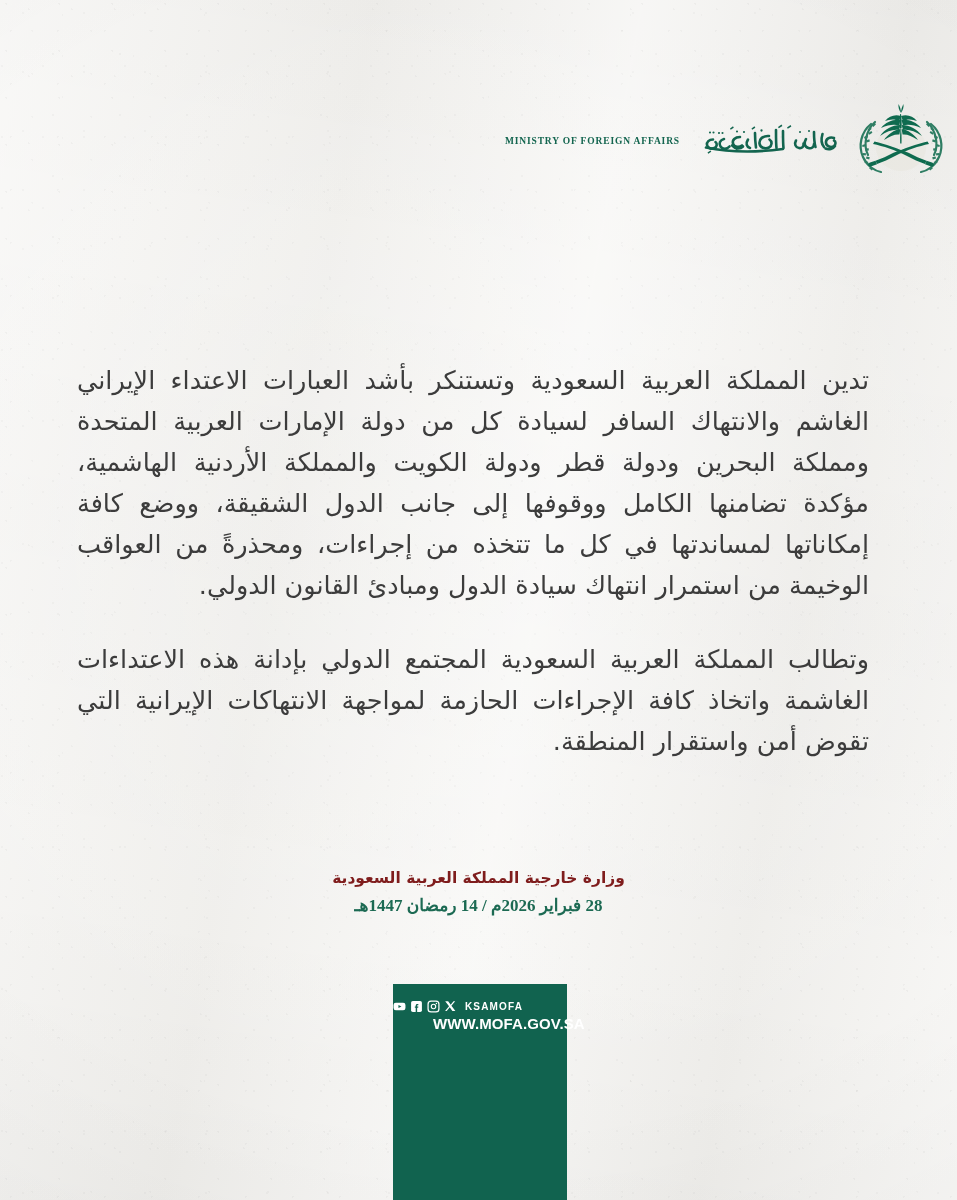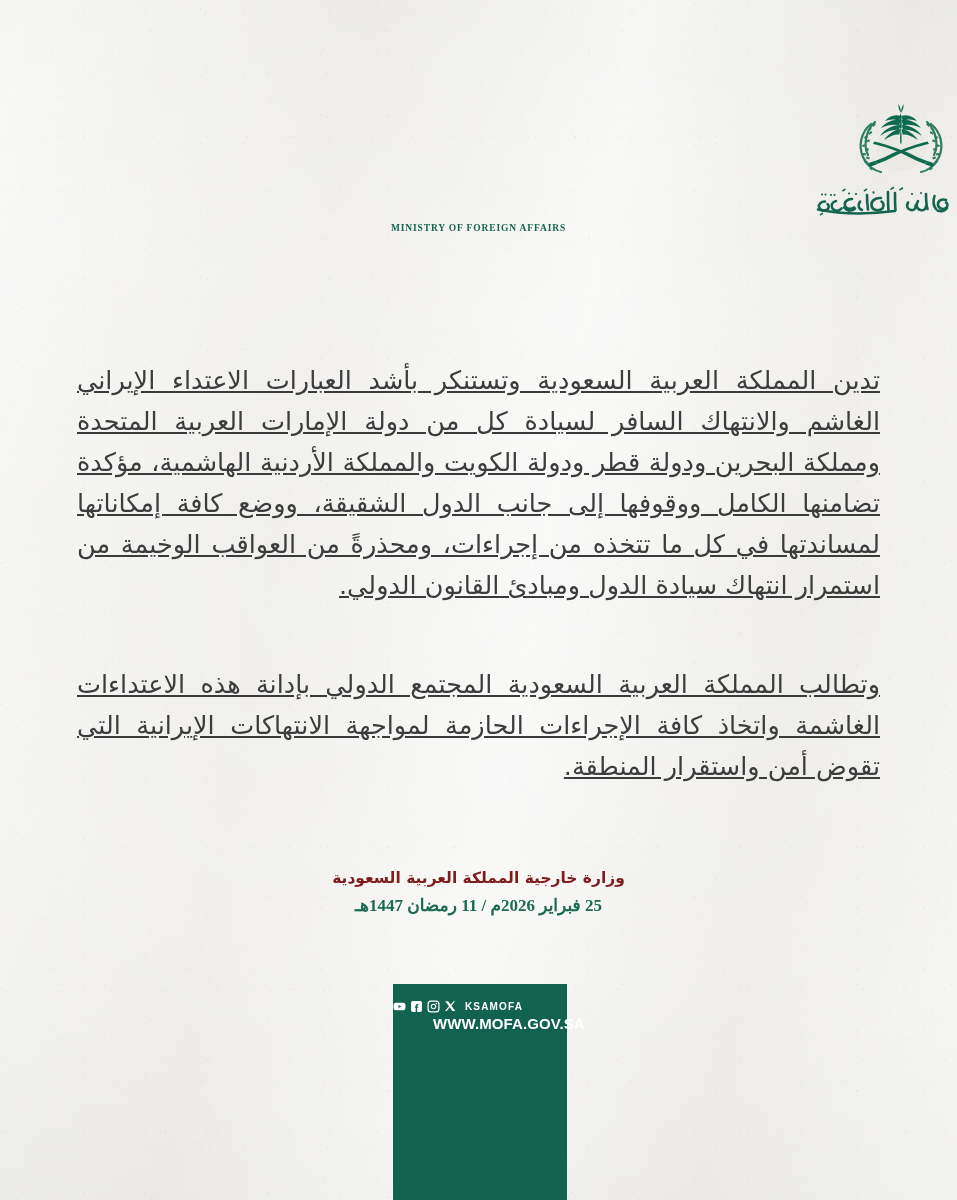--- a/index.html
+++ b/index.html
@@ -56,21 +56,22 @@
     height: 1200px;
   }
 
   
   #masthead {
     position: absolute;
     top: 96px;
     left: 0;
     right: 0;
     display: flex;
-    flex-direction: column;
+    flex-direction: row;
+    align-items: center;
   }
   #emblem {
     width: 112px;
     height: 86px;
     display: block;
   }
   #wordmark-ar {
     width: 165px;
     height: 34px;
     display: block;
@@ -83,41 +84,40 @@
     font-weight: 700;
     color: #13654f;
     margin-top: 3px;
     text-align: center;
   }
 
   
   #statement {
     position: absolute;
     top: 360px;
-    right: 77px;
+    right: 88px;
     left: 77px;
     direction: rtl;
     text-align: justify;
     text-align-last: center;
     color: #3b3b3b;
-    text-decoration: underline;
   }
   .para {
     font-family: "DejaVu Sans", "Liberation Sans", sans-serif;
     font-size: 25.5px;
     line-height: 41px;
     font-weight: 400;
     color: #3c3c3c;
     direction: rtl;
     text-align: justify;
     text-align-last: right;
     margin: 0;
   }
   #para-2 {
-    margin-top: 58px;
+    margin-top: 33px;
   }
 
   
   #signature {
     position: absolute;
     top: 866px;
     left: 0;
     right: 0;
     text-align: center;
     direction: rtl;
@@ -320,21 +320,21 @@
     <div id="wordmark-en">MINISTRY OF FOREIGN AFFAIRS</div>
   </div>
 
   <div id="statement">
     <p class="para" id="para-1">تدين المملكة العربية السعودية وتستنكر بأشد العبارات الاعتداء الإيراني الغاشم والانتهاك السافر لسيادة كل من دولة الإمارات العربية المتحدة ومملكة البحرين ودولة قطر ودولة الكويت والمملكة الأردنية الهاشمية، مؤكدة تضامنها الكامل ووقوفها إلى جانب الدول الشقيقة، ووضع كافة إمكاناتها لمساندتها في كل ما تتخذه من إجراءات، ومحذرةً من العواقب الوخيمة من استمرار انتهاك سيادة الدول ومبادئ القانون الدولي.</p>
     <p class="para" id="para-2">وتطالب المملكة العربية السعودية المجتمع الدولي بإدانة هذه الاعتداءات الغاشمة واتخاذ كافة الإجراءات الحازمة لمواجهة الانتهاكات الإيرانية التي تقوض أمن واستقرار المنطقة.</p>
   </div>
 
   <div id="signature">
     <div id="signature-org">وزارة خارجية المملكة العربية السعودية</div>
-    <div id="signature-date">25 فبراير 2026م / 11 رمضان 1447هـ</div>
+    <div id="signature-date">28 فبراير 2026م / 14 رمضان 1447هـ</div>
   </div>
 
   <div id="footer-panel">
 
     <div id="footer-social-row">
 
       <svg class="social-icon" viewBox="0 0 24 24" aria-hidden="true">
         <rect x="1" y="5" width="22" height="14" rx="4.2" fill="#ffffff"></rect>
         <path d="M10 9.2 L15.6 12 L10 14.8 Z" fill="#11634f"></path>
       </svg>

